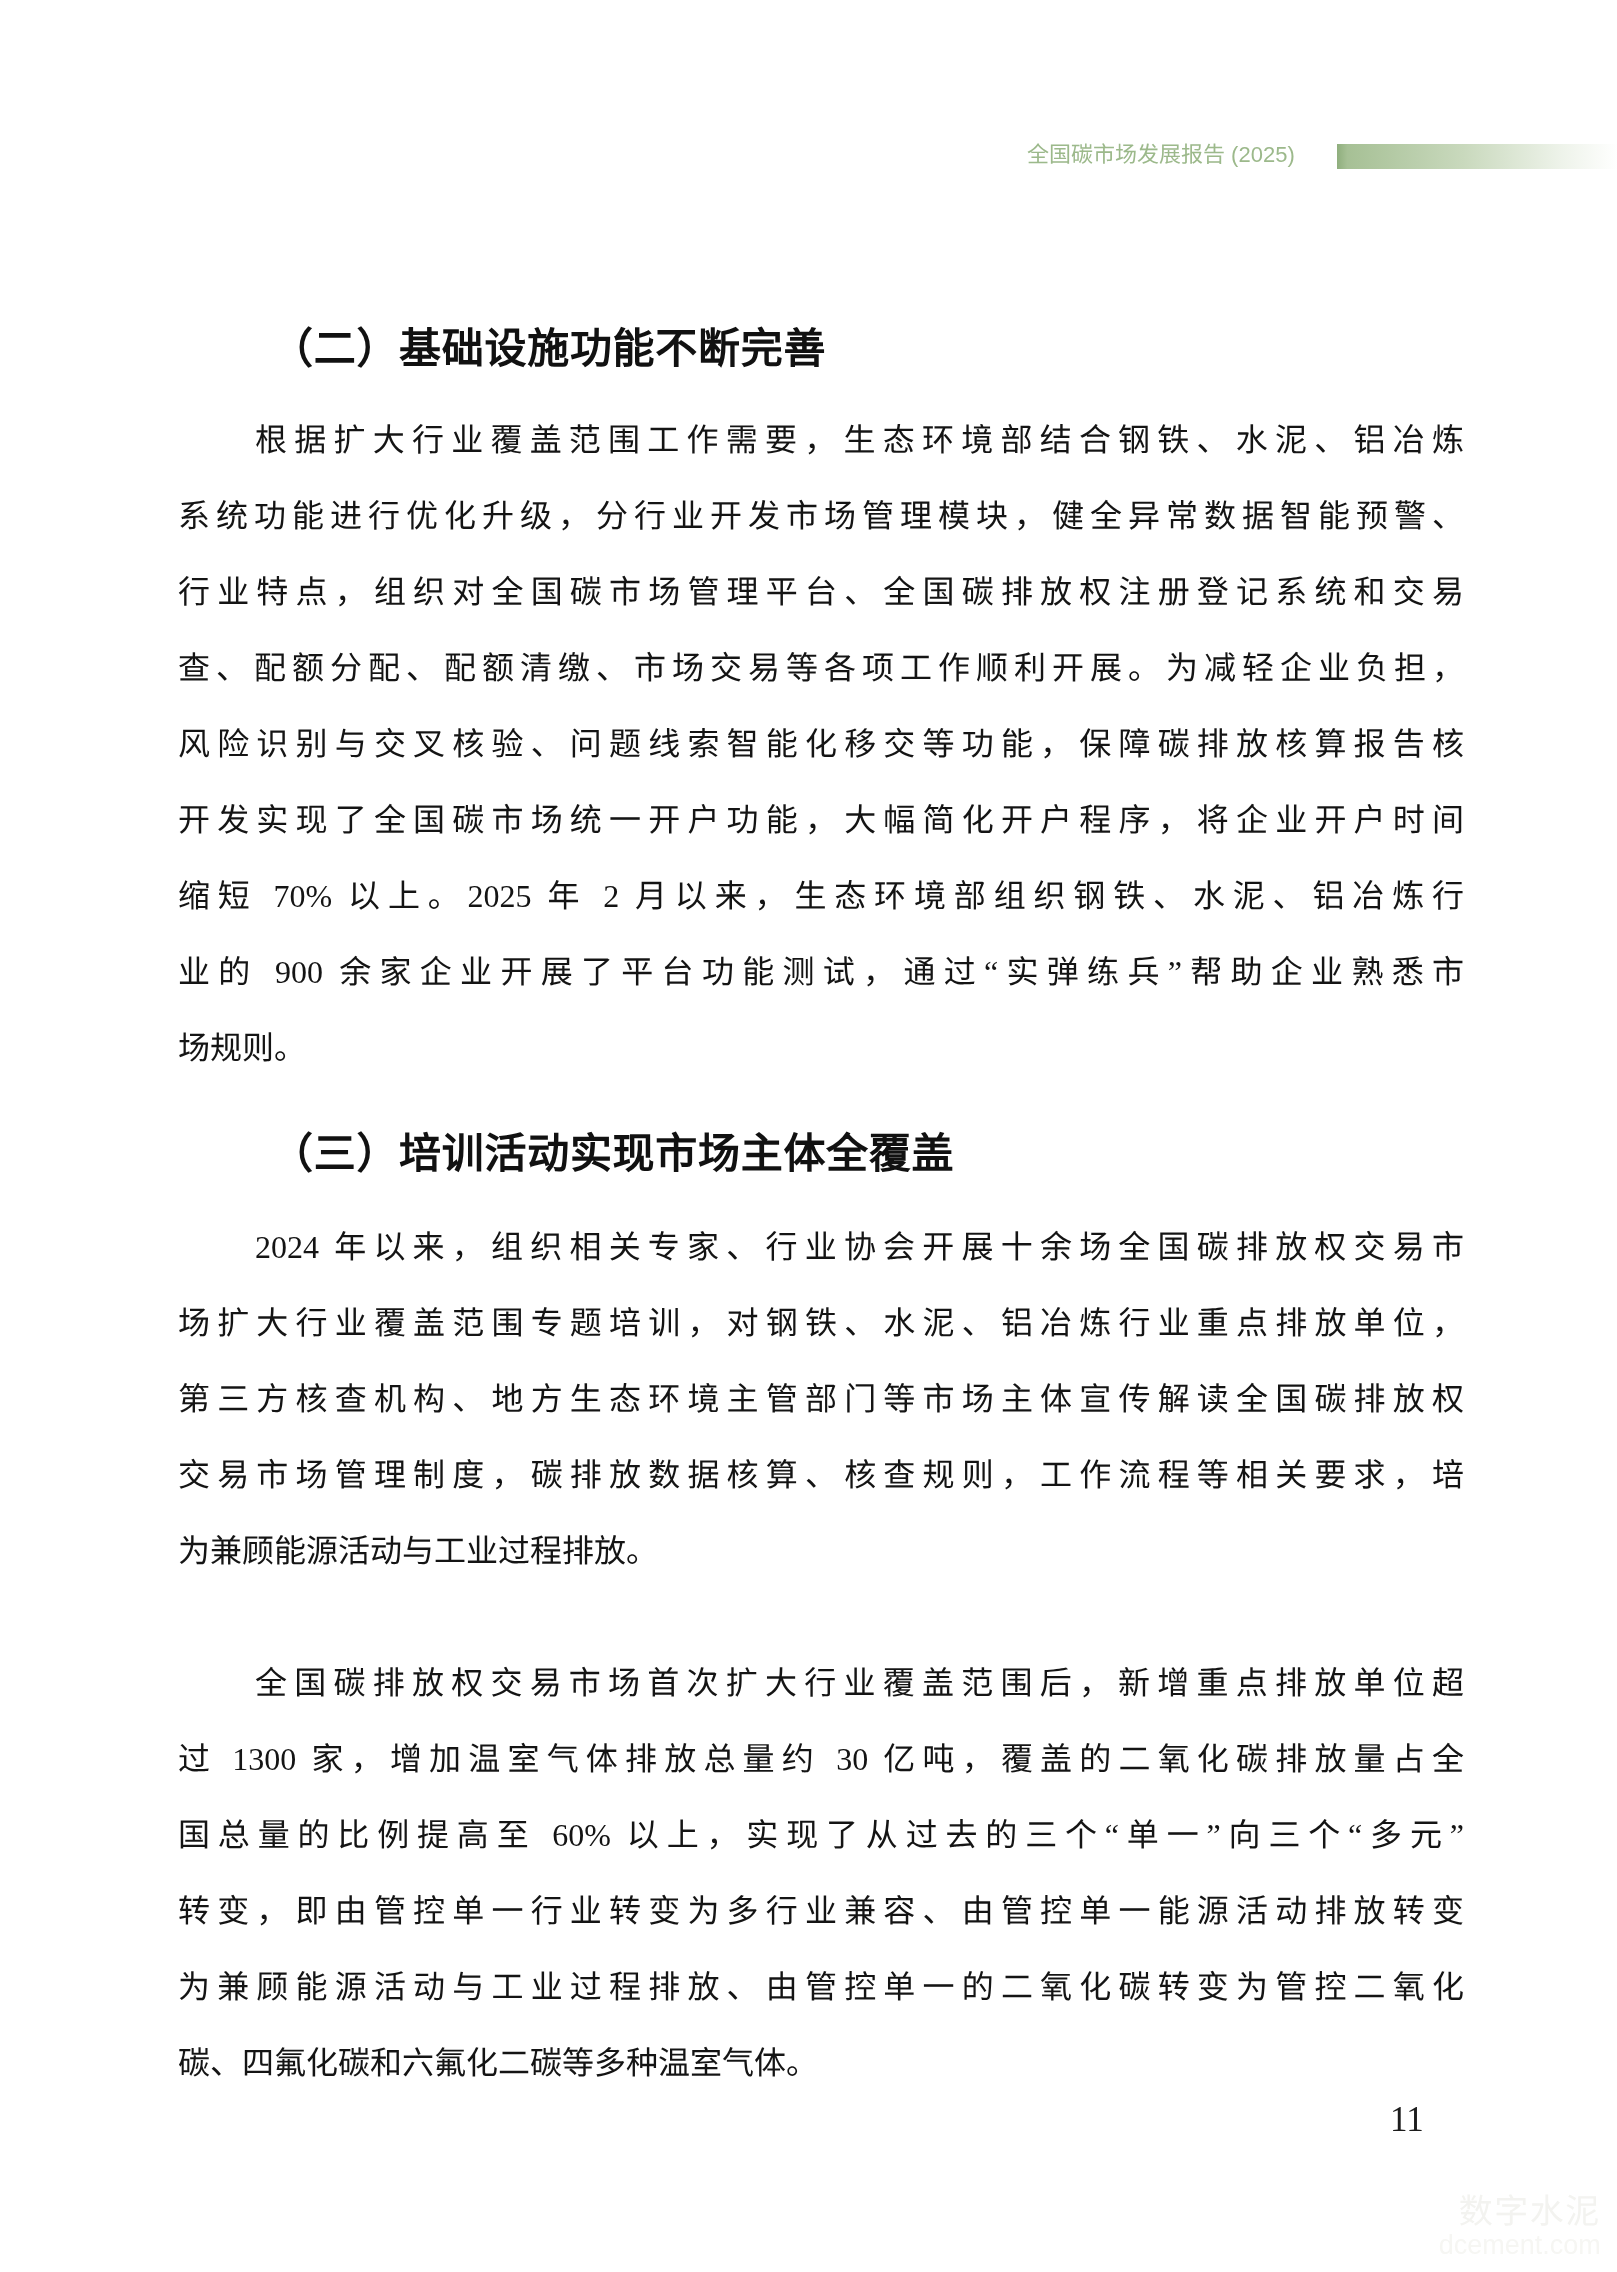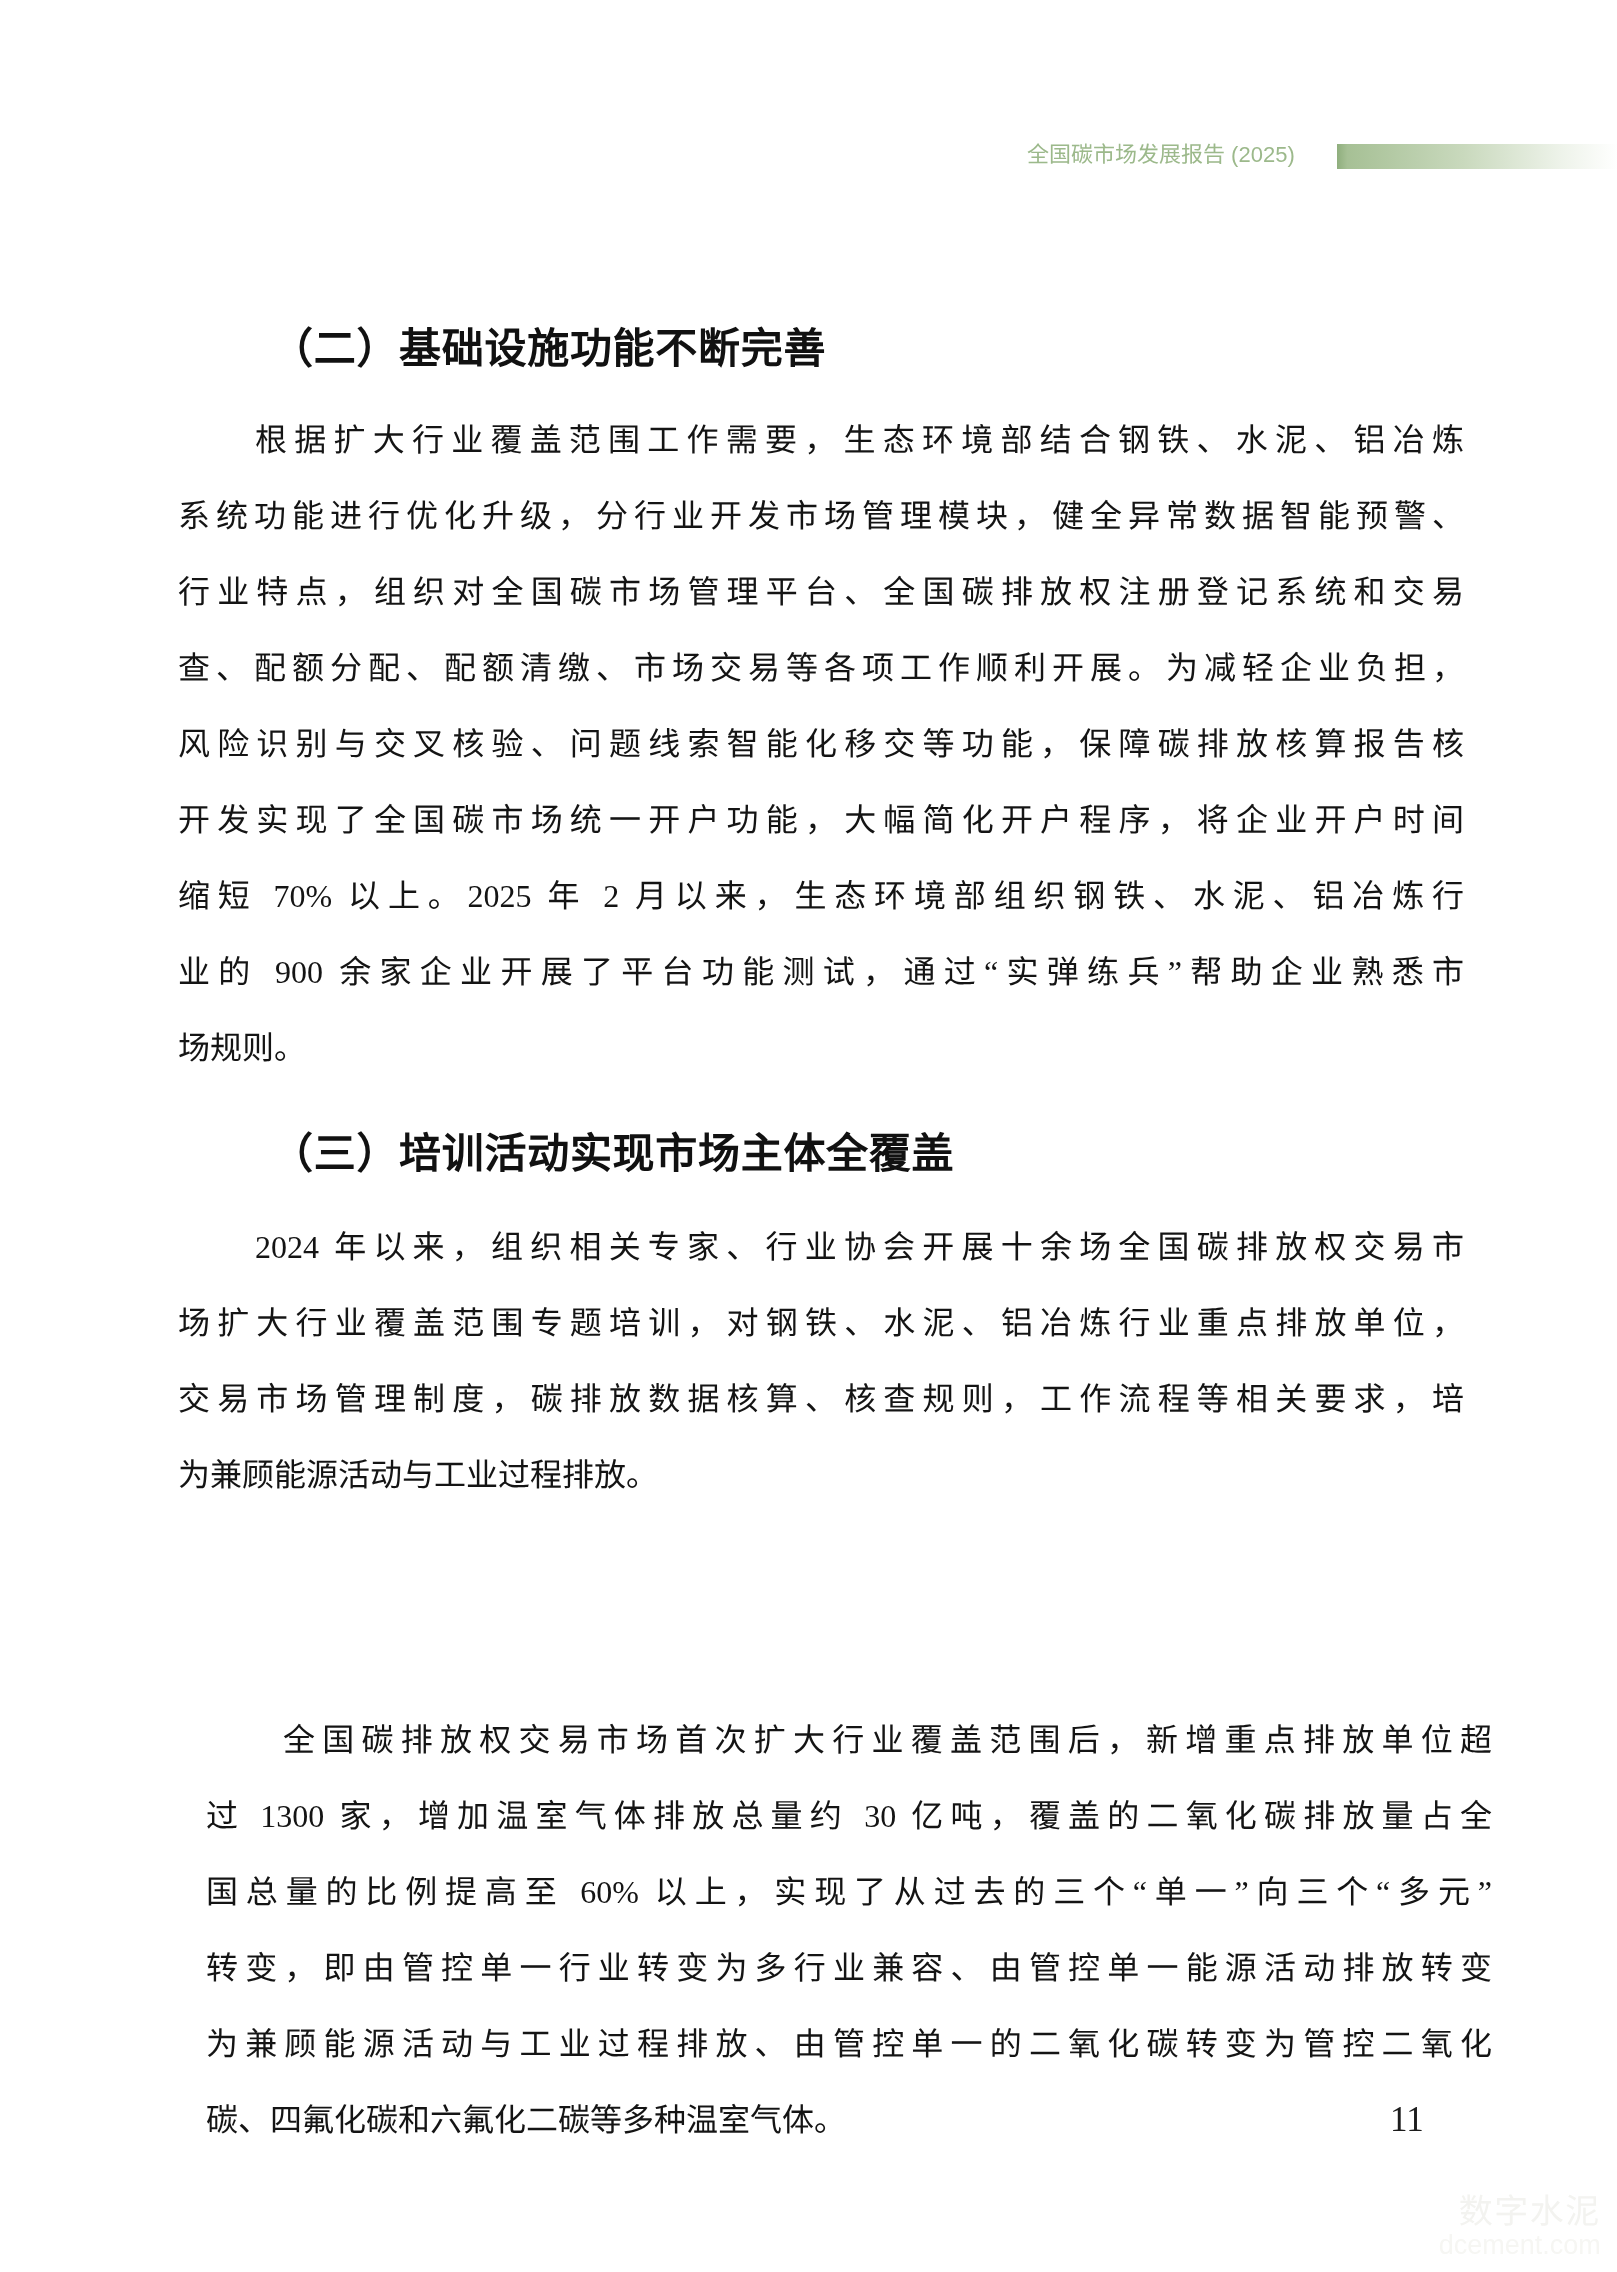--- a/index.html
+++ b/index.html
@@ -62,21 +62,21 @@
   
   .para {
     position: absolute;
     left: 178px;
     width: 1286px;
     font-size: 32px;
     color: #141414;
   }
   #para-1 { top: 402px; }
   #para-2 { top: 1209px; }
-  #para-3 { top: 1702px; margin-left: 28px; }
+  #para-3 { top: 1645px; }
 
   .line {
     height: 76px;
     line-height: 76px;
     text-align: justify;
     text-align-last: justify;
     text-justify: inter-character;
     white-space: normal;
   }
   .line.indent { text-indent: 77px; }
@@ -137,20 +137,21 @@
     <div class="line">缩短 70% 以上。2025 年 2 月以来，生态环境部组织钢铁、水泥、铝冶炼行</div>
     <div class="line">业的 900 余家企业开展了平台功能测试，通过“实弹练兵”帮助企业熟悉市</div>
     <div class="line last">场规则。</div>
   </div>
 
   <h2 class="section-heading" id="heading-3">（三）培训活动实现市场主体全覆盖</h2>
 
   <div class="para" id="para-2">
     <div class="line indent">2024 年以来，组织相关专家、行业协会开展十余场全国碳排放权交易市</div>
     <div class="line">场扩大行业覆盖范围专题培训，对钢铁、水泥、铝冶炼行业重点排放单位，</div>
+    <div class="line">第三方核查机构、地方生态环境主管部门等市场主体宣传解读全国碳排放权</div>
     <div class="line">交易市场管理制度，碳排放数据核算、核查规则，工作流程等相关要求，培</div>
     <div class="line last">为兼顾能源活动与工业过程排放。</div>
   </div>
 
   <div class="para" id="para-3">
     <div class="line indent">全国碳排放权交易市场首次扩大行业覆盖范围后，新增重点排放单位超</div>
     <div class="line">过 1300 家，增加温室气体排放总量约 30 亿吨，覆盖的二氧化碳排放量占全</div>
     <div class="line">国总量的比例提高至 60% 以上，实现了从过去的三个“单一”向三个“多元”</div>
     <div class="line">转变，即由管控单一行业转变为多行业兼容、由管控单一能源活动排放转变</div>
     <div class="line">为兼顾能源活动与工业过程排放、由管控单一的二氧化碳转变为管控二氧化</div>

